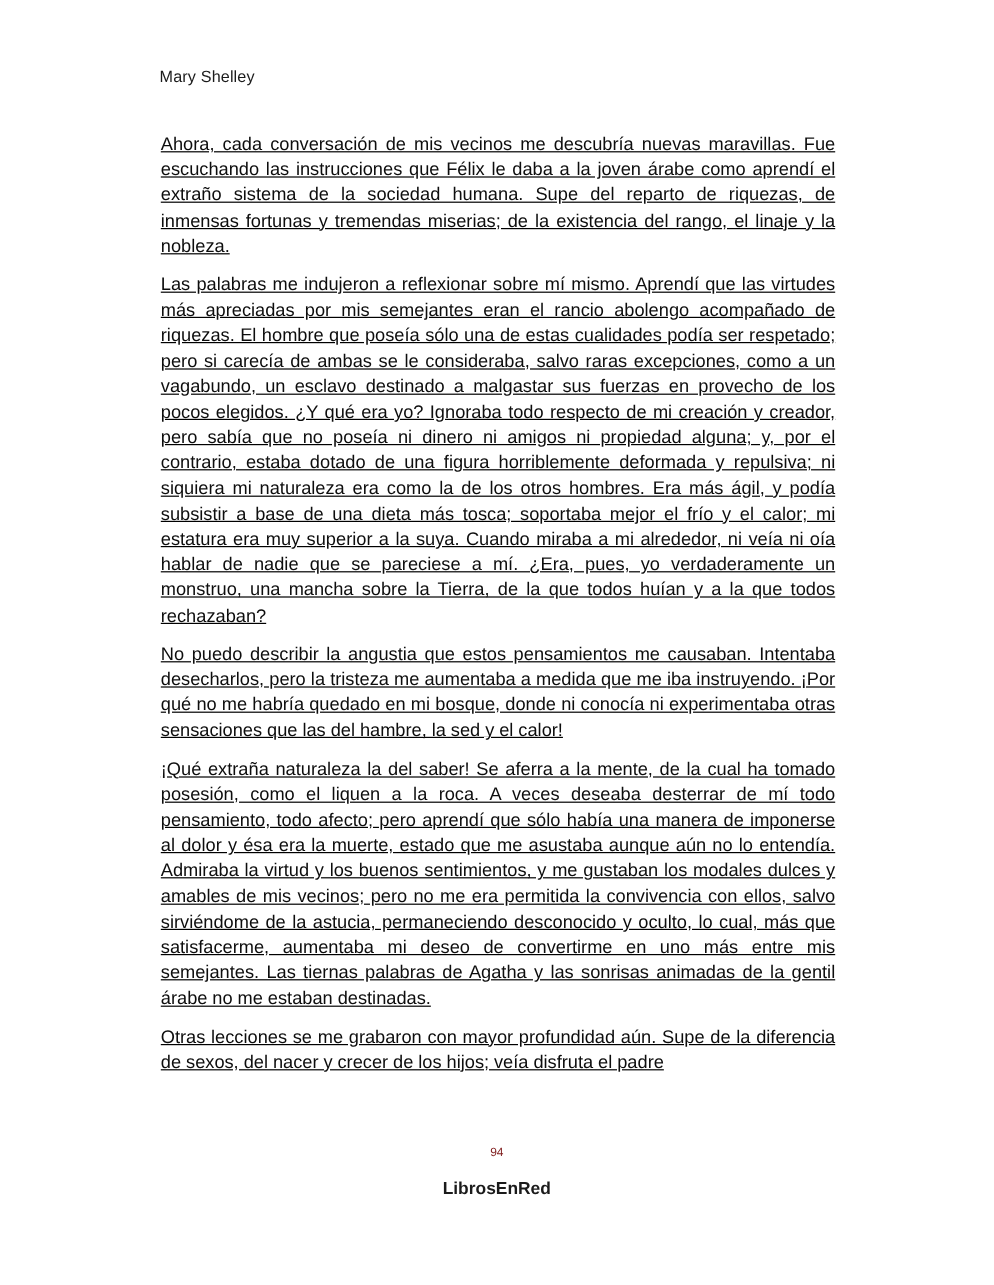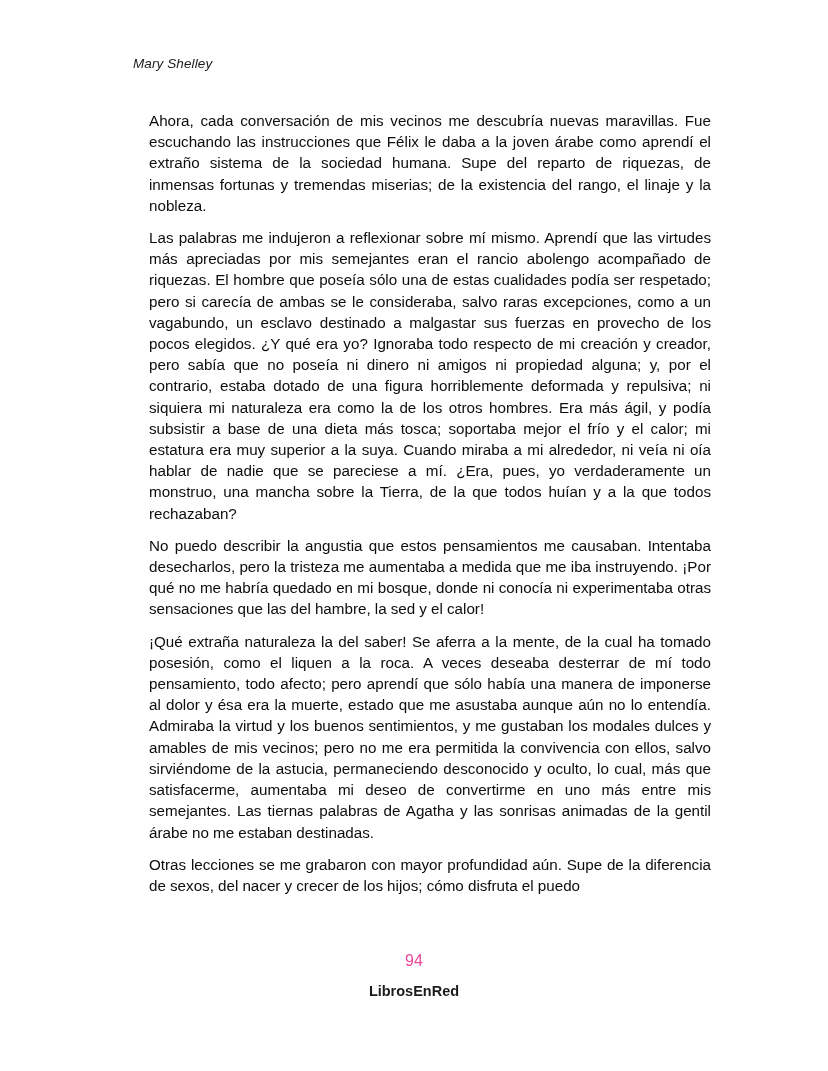--- a/index.html
+++ b/index.html
@@ -21,50 +21,50 @@
   }
   .running-head {
     position: absolute;
     left: 133px;
     top: 56px;
     font-size: 13.5px;
     line-height: 16px;
     color: #1b1b1b;
     letter-spacing: 0.1px;
     white-space: nowrap;
-    font-style: italic;
   }
   .text-block {
     position: absolute;
-    left: 149px;
+    left: 134px;
     top: 110px;
     width: 562px;
+    text-decoration: underline;
   }
   .para {
     margin: 0 0 11px 0;
     font-size: 15.2px;
     line-height: 21.2px;
     text-align: justify;
     text-justify: inter-word;
     color: #0d0d0d;
     hyphens: none;
     word-spacing: -0.1px;
   }
   .para:last-child {
     margin-bottom: 0;
   }
   .folio {
     position: absolute;
     left: 0;
     right: 0;
     top: 952px;
     text-align: center;
-    font-size: 16px;
+    font-size: 10px;
     line-height: 18px;
-    color: #ec4899;
+    color: #7f1d1d;
   }
   .imprint {
     position: absolute;
     left: 0;
     right: 0;
     top: 982px;
     text-align: center;
     font-size: 14.5px;
     line-height: 19px;
     color: #1b1b1b;
@@ -76,20 +76,20 @@
 
 <div class="page">
 
   <div class="running-head">Mary Shelley</div>
 
   <div class="text-block">
     <p class="para">Ahora, cada conversación de mis vecinos me descubría nuevas maravillas. Fue escuchando las instrucciones que Félix le daba a la joven árabe como aprendí el extraño sistema de la sociedad humana. Supe del reparto de riquezas, de inmensas fortunas y tremendas miserias; de la existencia del rango, el linaje y la nobleza.</p>
     <p class="para">Las palabras me indujeron a reflexionar sobre mí mismo. Aprendí que las virtudes más apreciadas por mis semejantes eran el rancio abolengo acompañado de riquezas. El hombre que poseía sólo una de estas cualidades podía ser respetado; pero si carecía de ambas se le consideraba, salvo raras excepciones, como a un vagabundo, un esclavo destinado a malgastar sus fuerzas en provecho de los pocos elegidos. ¿Y qué era yo? Ignoraba todo respecto de mi creación y creador, pero sabía que no poseía ni dinero ni amigos ni propiedad alguna; y, por el contrario, estaba dotado de una figura horriblemente deformada y repulsiva; ni siquiera mi naturaleza era como la de los otros hombres. Era más ágil, y podía subsistir a base de una dieta más tosca; soportaba mejor el frío y el calor; mi estatura era muy superior a la suya. Cuando miraba a mi alrededor, ni veía ni oía hablar de nadie que se pareciese a mí. ¿Era, pues, yo verdaderamente un monstruo, una mancha sobre la Tierra, de la que todos huían y a la que todos rechazaban?</p>
     <p class="para">No puedo describir la angustia que estos pensamientos me causaban. Intentaba desecharlos, pero la tristeza me aumentaba a medida que me iba instruyendo. ¡Por qué no me habría quedado en mi bosque, donde ni conocía ni experimentaba otras sensaciones que las del hambre, la sed y el calor!</p>
     <p class="para">¡Qué extraña naturaleza la del saber! Se aferra a la mente, de la cual ha tomado posesión, como el liquen a la roca. A veces deseaba desterrar de mí todo pensamiento, todo afecto; pero aprendí que sólo había una manera de imponerse al dolor y ésa era la muerte, estado que me asustaba aunque aún no lo entendía. Admiraba la virtud y los buenos sentimientos, y me gustaban los modales dulces y amables de mis vecinos; pero no me era permitida la convivencia con ellos, salvo sirviéndome de la astucia, permaneciendo desconocido y oculto, lo cual, más que satisfacerme, aumentaba mi deseo de convertirme en uno más entre mis semejantes. Las tiernas palabras de Agatha y las sonrisas animadas de la gentil árabe no me estaban destinadas.</p>
-    <p class="para">Otras lecciones se me grabaron con mayor profundidad aún. Supe de la diferencia de sexos, del nacer y crecer de los hijos; cómo disfruta el puedo</p>
+    <p class="para">Otras lecciones se me grabaron con mayor profundidad aún. Supe de la diferencia de sexos, del nacer y crecer de los hijos; veía disfruta el padre</p>
   </div>
 
   <div class="folio">94</div>
 
   <div class="imprint">LibrosEnRed</div>
 
 </div>
 
 </body></html>

